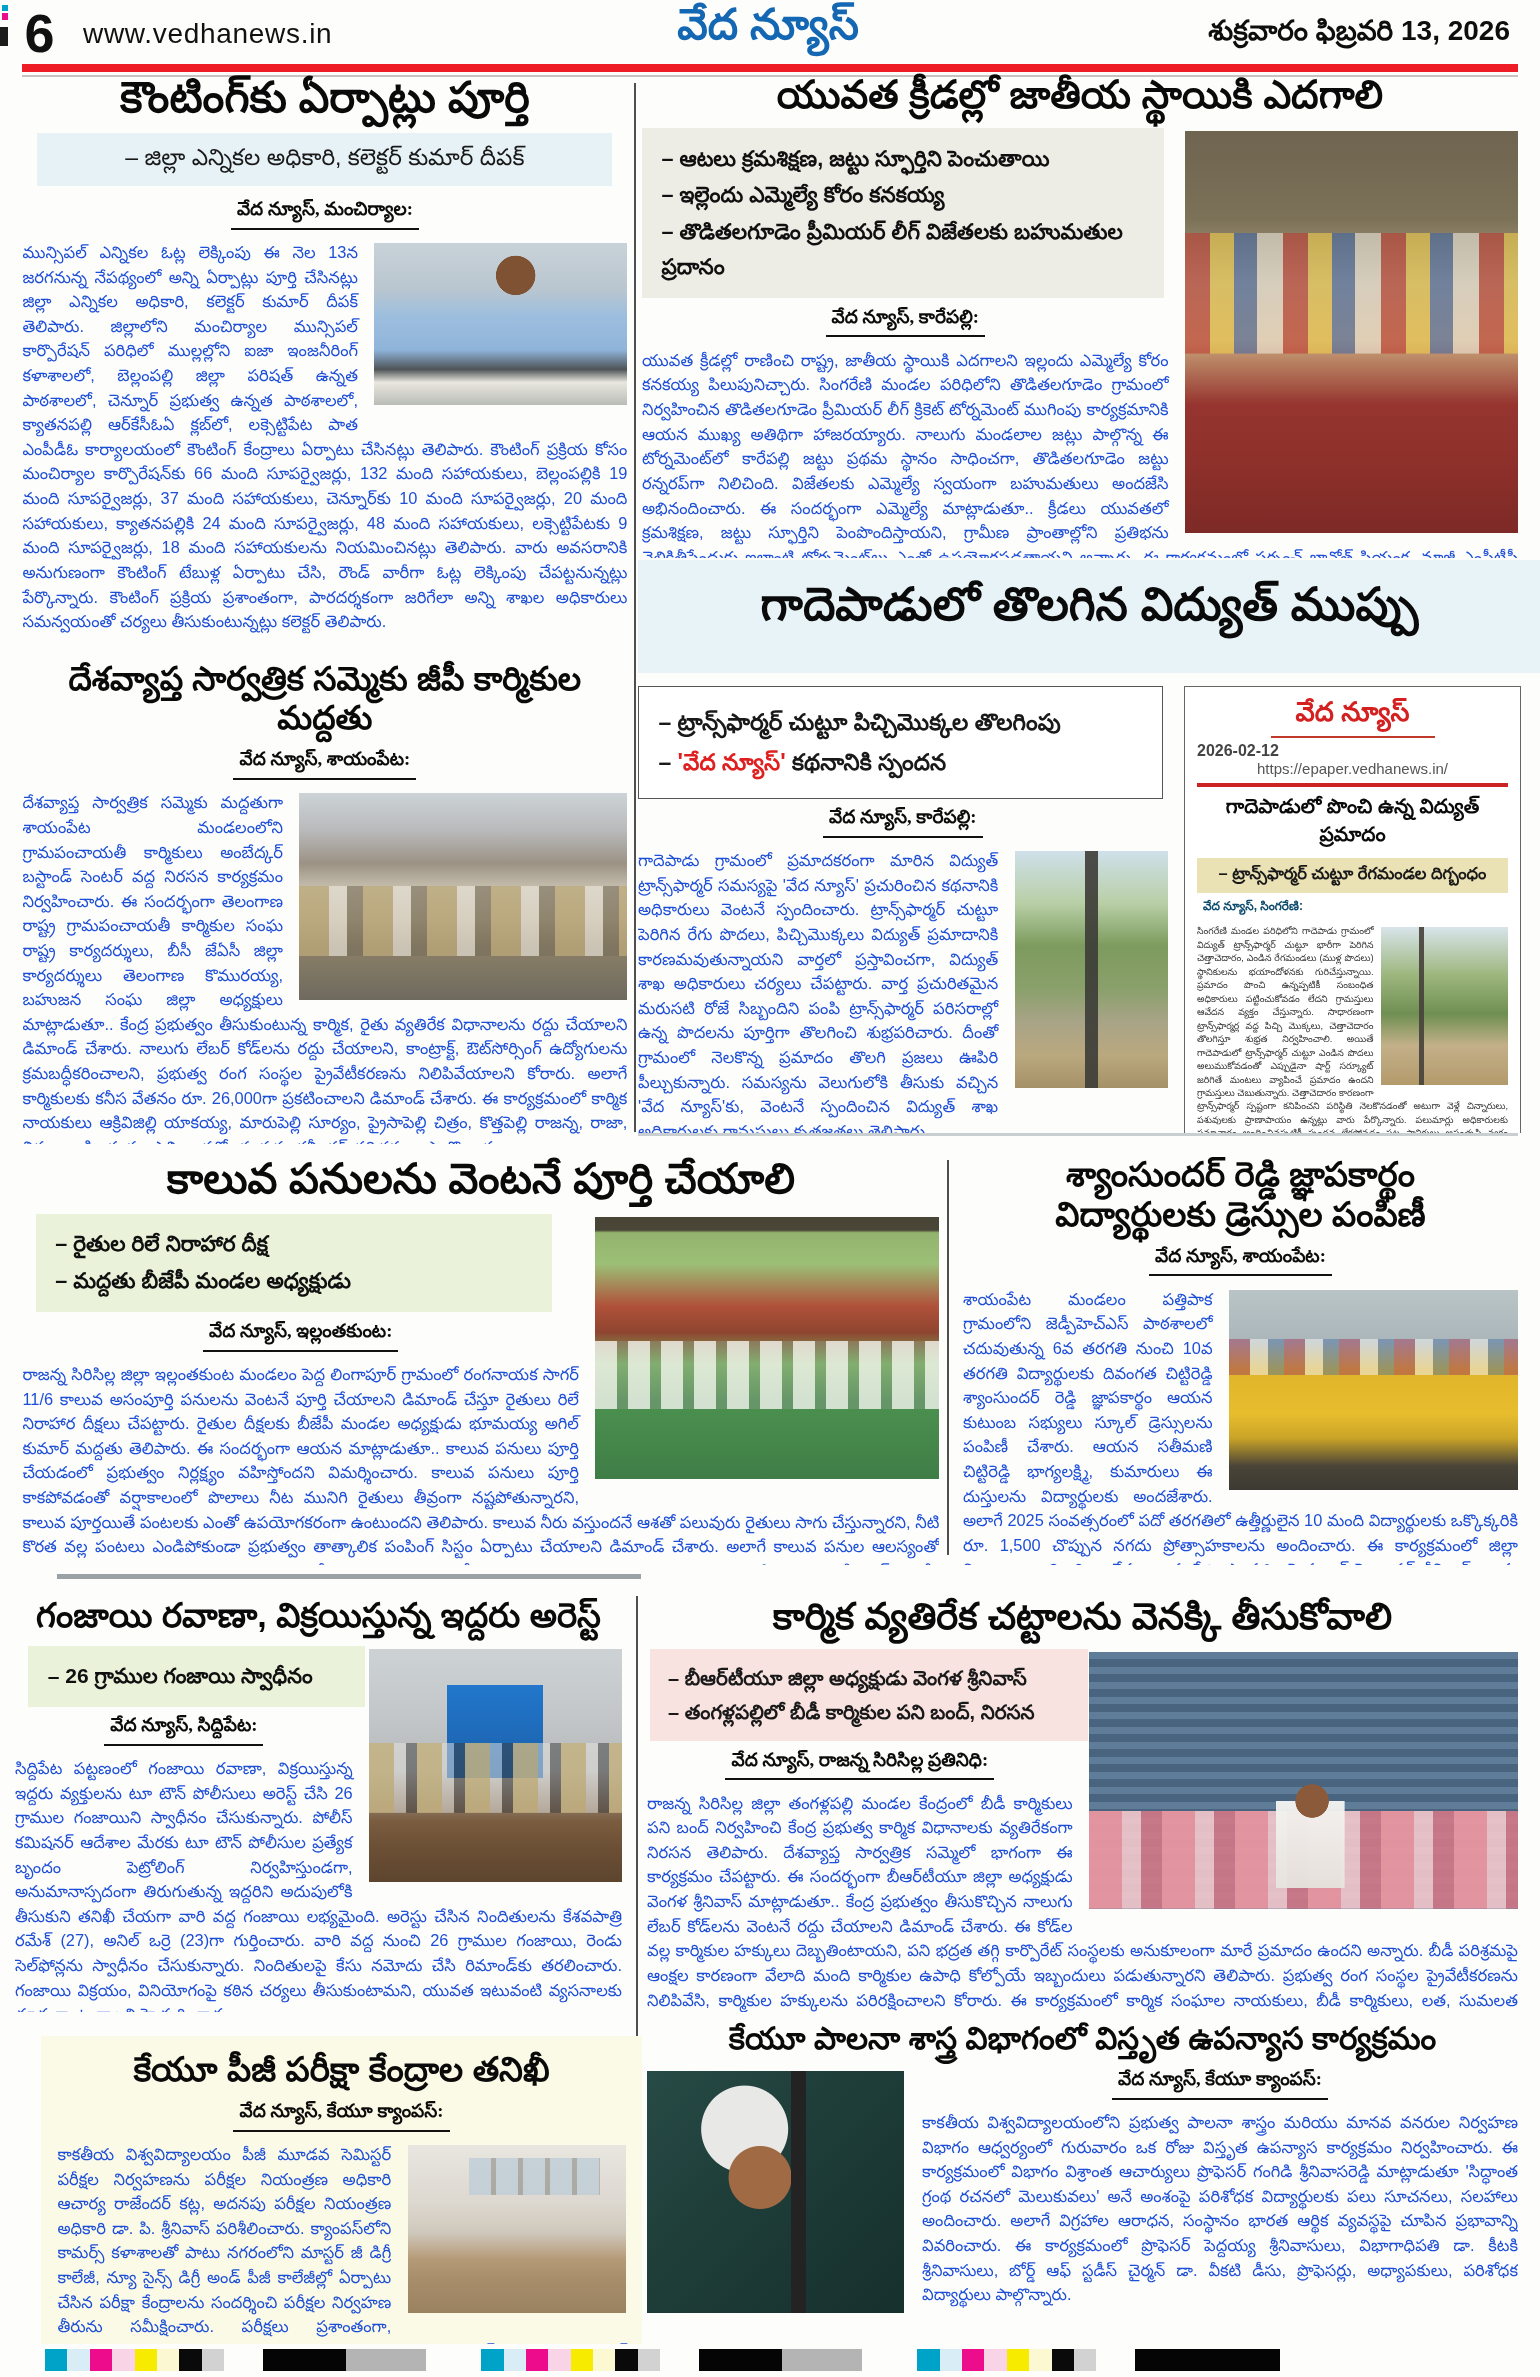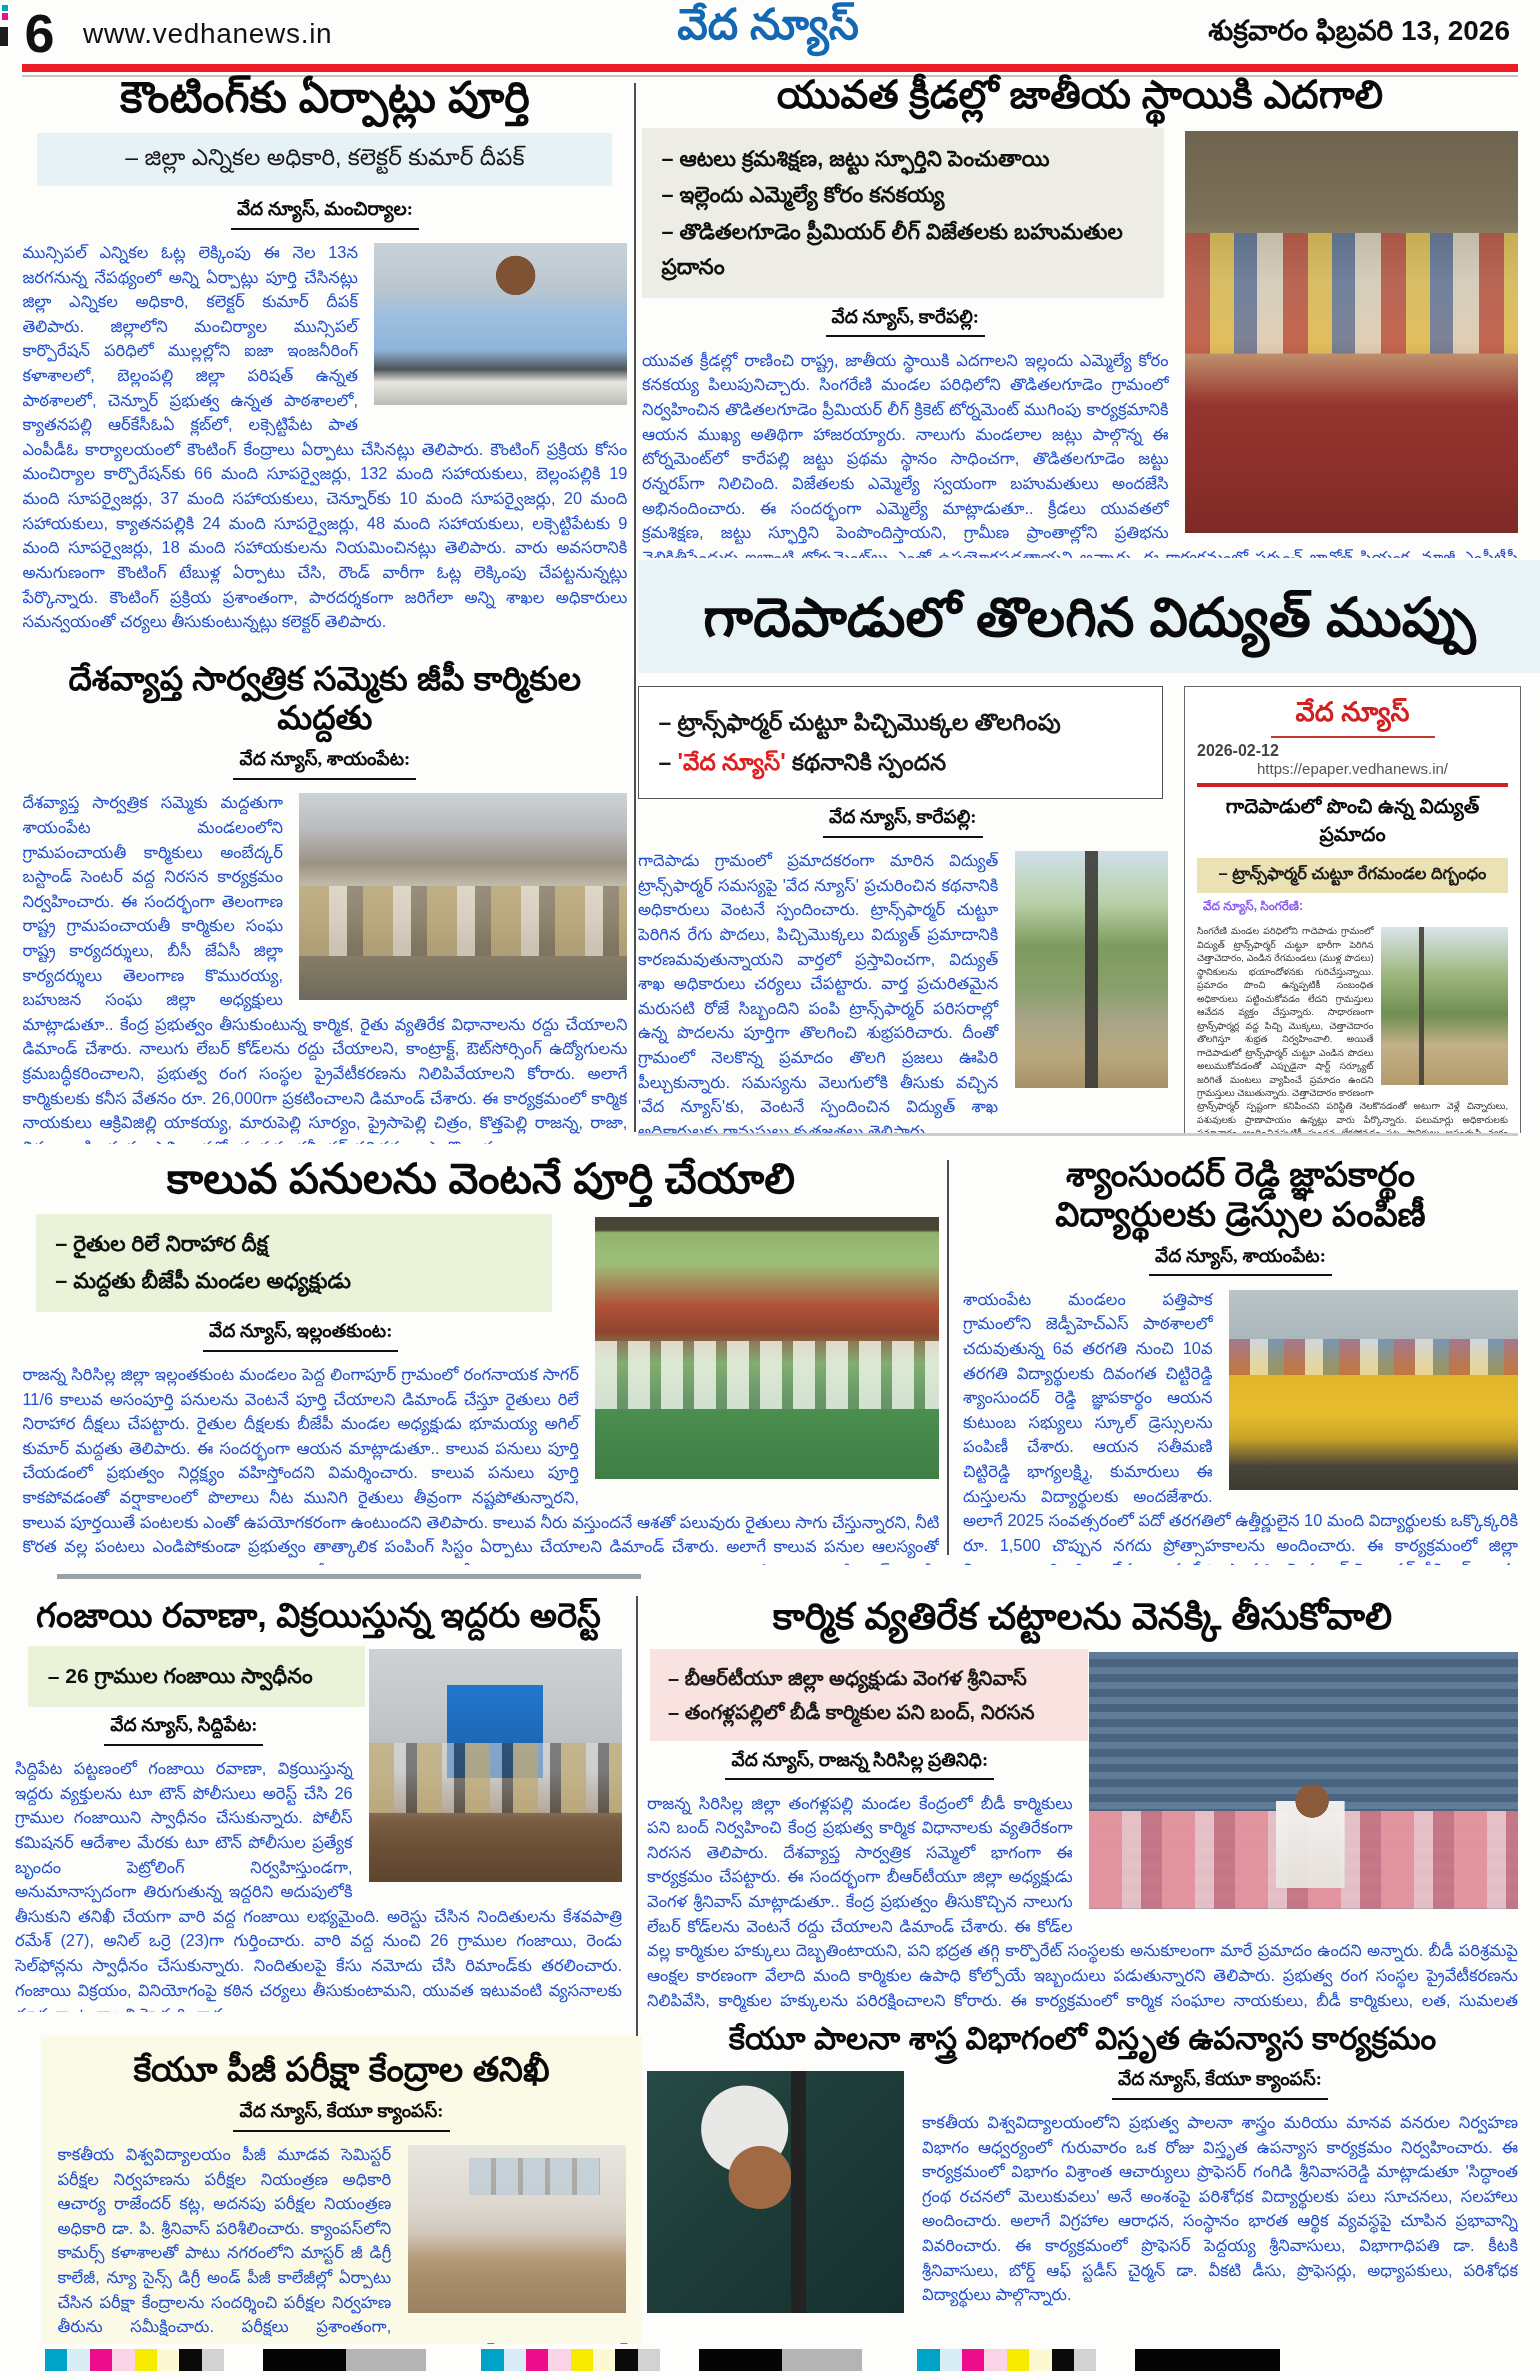--- a/index.html
+++ b/index.html
@@ -47,38 +47,38 @@
       linear-gradient(180deg,#cdd3d6 0%,#b9babc 18%,#9b9284 34%,#c7bfae 46%,#b5a98f 60%,#8c8068 74%,#6e6a5e 100%);
       background-size:100% 34%,100% 100%;background-position:0 68%,0 0;background-repeat:no-repeat;}
   .r1{left:642px;top:72px;width:876px;height:486px;}
   .r1 .headline{font-size:39px;}
   .r1 .bullets-box{background:#edece5;padding:12px 19.4px;width:483px;margin-bottom:4.5px;}
   .ph-cricket{width:333px;height:402px;background-image:
       repeating-linear-gradient(90deg,rgba(190,60,50,.6) 0 25px,rgba(240,205,75,.6) 25px 49px,rgba(60,100,170,.55) 49px 72px,rgba(243,238,228,.55) 72px 98px),
       linear-gradient(180deg,#6e6450 0%,#7c7258 22%,#b3a68c 38%,#c9a87c 52%,#96352f 68%,#8d2f2a 84%,#7d2a26 100%);
       background-size:100% 30%,100% 100%;background-position:0 36%,0 0;background-repeat:no-repeat;}
   .r2-strip{position:absolute;left:638px;top:560px;width:903px;height:113px;background:#e8f3f8;}
-  .r2-strip .headline{font-size:54px;padding-top:12px;margin:14px;}
+  .r2-strip .headline{font-size:46px;padding-top:12px;margin:5px;}
   .r2-body{left:638px;top:686px;width:883px;height:447px;}
   .r2-bullets{border:1.5px solid #555;background:#fff;padding:15px 19.4px;width:484px;
               font-size:23px;font-weight:bold;line-height:1.75;margin-bottom:6px;}
   .brand-red{color:#e02020;}
   .ph-transformer-main{width:153px;height:237px;background-image:
       linear-gradient(90deg,rgba(0,0,0,0) 0 46%,rgba(60,60,55,.9) 46% 54%,rgba(0,0,0,0) 54%),
       linear-gradient(180deg,#cfe0ea 0%,#b8cfa6 22%,#7d9b5e 40%,#8aa06b 58%,#a8a487 72%,#baa87e 86%,#a59167 100%);}
   
   .clipping{width:337px;background:#ffffff;border:1.5px solid #666;padding:10.4px 12px 7.5px 12px;box-sizing:border-box;}
   .clip-masthead{text-align:center;font-size:27px;font-weight:800;color:#d42020;
                  border-bottom:2.2px solid #c0392b;display:block;width:164px;margin:0 auto;padding-bottom:1.5px;}
   .clip-date{text-align:left;font-size:16px;font-weight:bold;color:#444;margin-top:4.5px;}
   .clip-url{text-align:center;font-size:15px;color:#555;}
   .clip-rule{height:3.7px;background:#cc2222;margin:6px 0 7.5px 0;}
   .clip-headline{font-size:20px;font-weight:800;text-align:center;color:#0a0a0a;margin:1.5px 0 7.5px 0;}
   .clip-subhead{background:#eae1b4;text-align:center;font-size:16.4px;font-weight:bold;padding:6px 3px;margin-bottom:6px;}
-  .clip-byline{font-size:12px;font-weight:bold;color:#8b5cf6;margin:1.5px 0 4.5px 6px;}
+  .clip-byline{font-size:12px;font-weight:bold;color:#0c4a6e;margin:1.5px 0 4.5px 6px;}
   .clip-body{font-size:9.3px;line-height:1.45;text-align:justify;color:#333;}
   .ph-clip-transformer{width:127px;height:158px;float:right;margin:1.5px 0 4.5px 7.5px;background-image:
       linear-gradient(90deg,rgba(0,0,0,0) 0 30%,rgba(70,65,58,.9) 30% 34%,rgba(0,0,0,0) 34%),
       linear-gradient(180deg,#d8e4ea 0%,#9eb77f 30%,#6f8f52 55%,#c3b089 75%,#b39a6b 100%);}
   
   .a3{left:22.4px;top:1154px;width:917px;height:411px;}
   .a3 .headline{font-size:42px;text-align:center;}
   .green-box{background:#eaf3da;padding:12px 19.4px;width:477px;box-sizing:content-box;margin:1.5px 0 4.5px 13.4px;}
   .ph-farmers{width:344px;height:262px;background-image:
       linear-gradient(180deg,rgba(60,50,45,.85) 0 5%,rgba(0,0,0,0) 6%),

